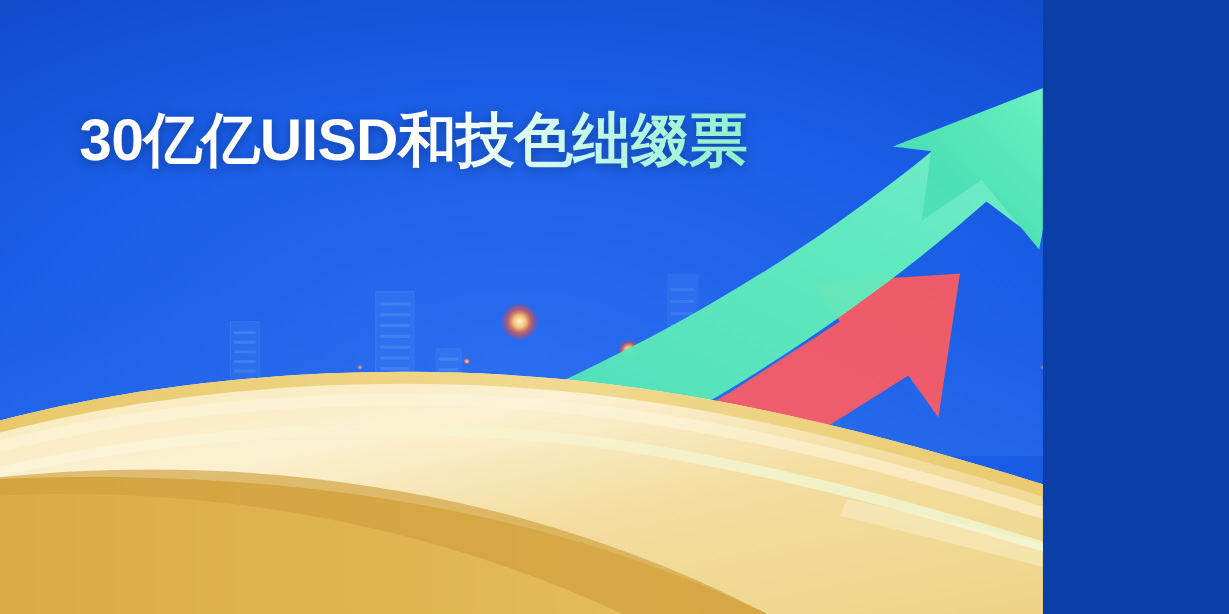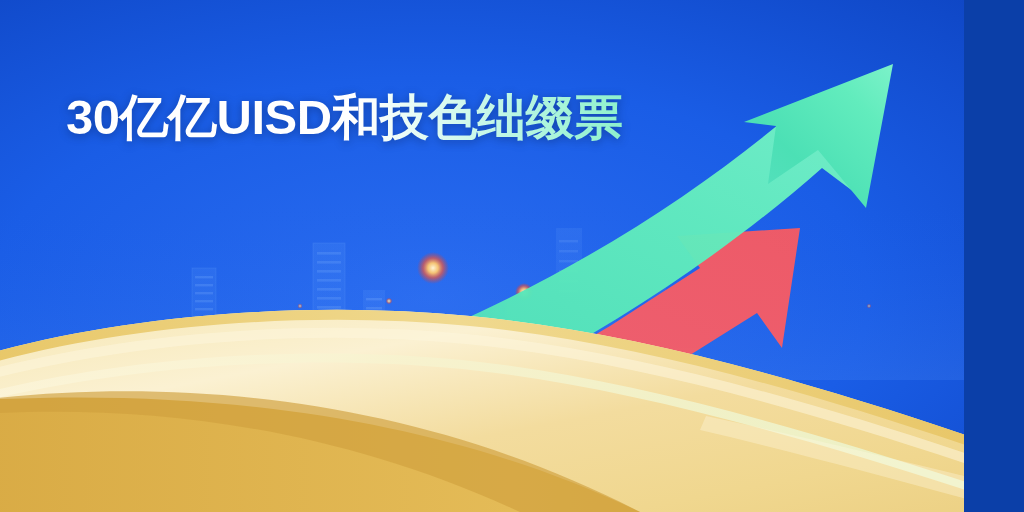--- a/index.html
+++ b/index.html
@@ -2,21 +2,21 @@
 <html><head>
 <meta charset="utf-8">
 <style>
   html, body {
     margin: 0;
     padding: 0;
     background: #0b3fa8;
   }
   #poster {
     position: relative;
-    width: 964px;
+    width: 869px;
     height: 512px;
     overflow: hidden;
     background: #1557e2;
     font-family: "Liberation Sans", "DejaVu Sans", sans-serif;
     user-select: none;
   }
   #poster svg.layer {
     position: absolute;
     top: 0;
     left: 0;

